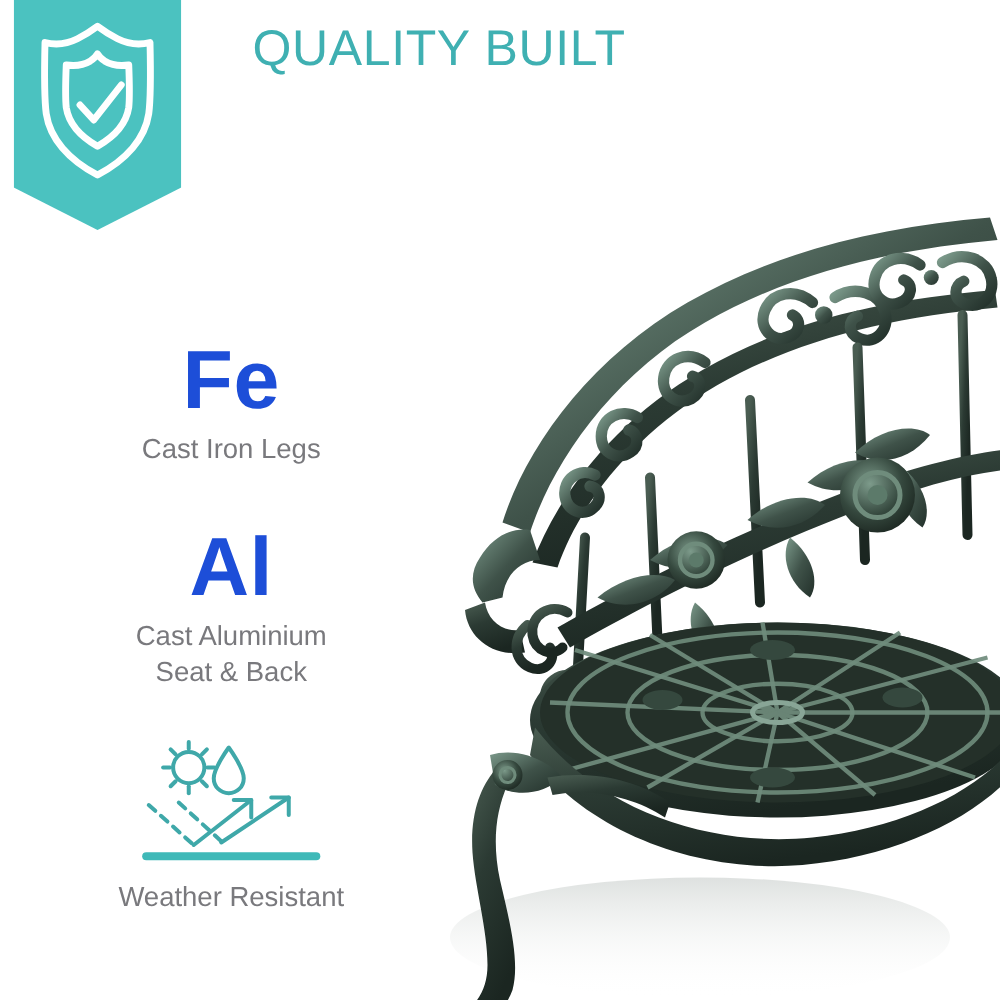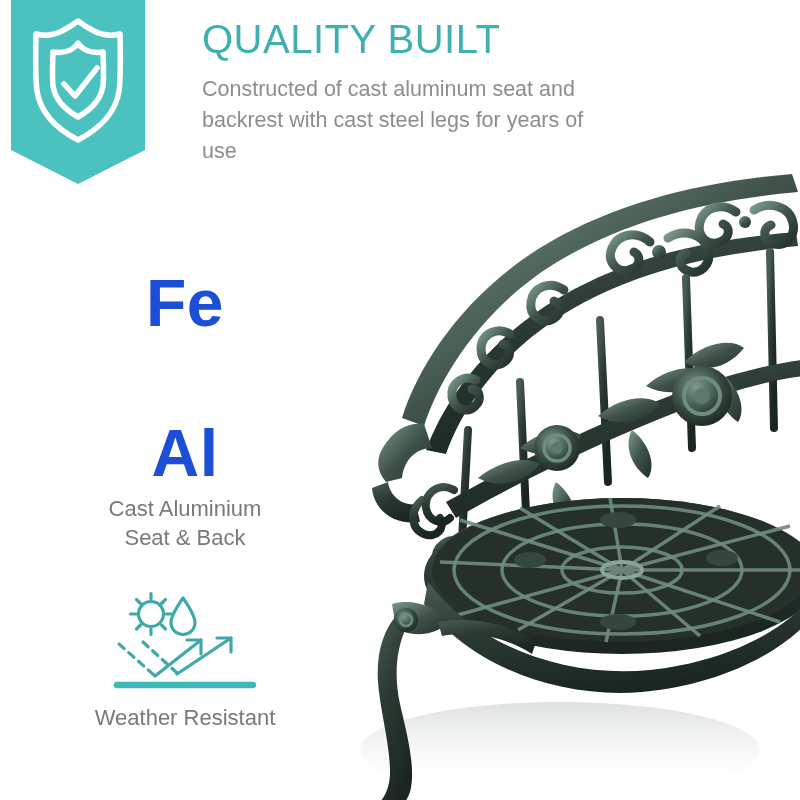--- a/index.html
+++ b/index.html
@@ -118,25 +118,25 @@
                  C90 101 81 111 67 119
                  C53 111 44 101 42 88
                  C41 79 42 54 42 54 Z"></path>
         <path d="M53 86 L64 98 L86 70"></path>
       </g>
     </svg>
   </div>
 
   <div class="heading">
     <div class="heading-title">QUALITY BUILT</div>
-    <div class="heading-body">Constructed of cast aluminum seat and backrest with cast steel legs for years of use</div>
   </div>
 
   <div class="feature" id="feature-fe">
     <div class="symbol">Fe</div>
+    <div class="caption">Cast Iron Legs</div>
   </div>
 
   <div class="feature" id="feature-al">
     <div class="symbol">Al</div>
     <div class="caption">Cast Aluminium
 Seat &amp; Back</div>
   </div>
 
   <div class="feature" id="feature-weather">
     <div class="weather-icon">

